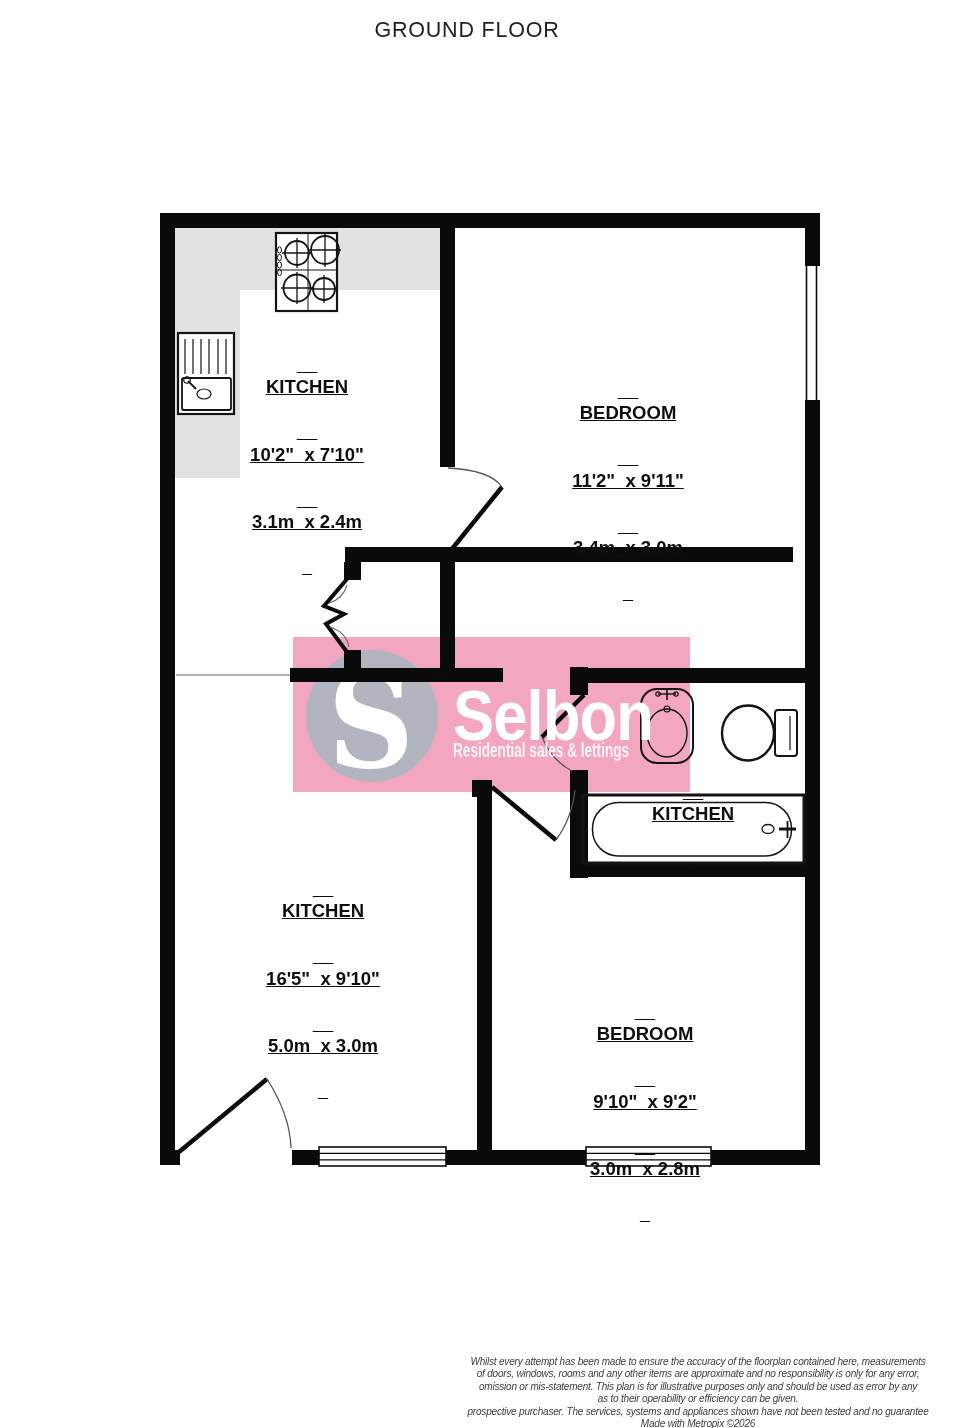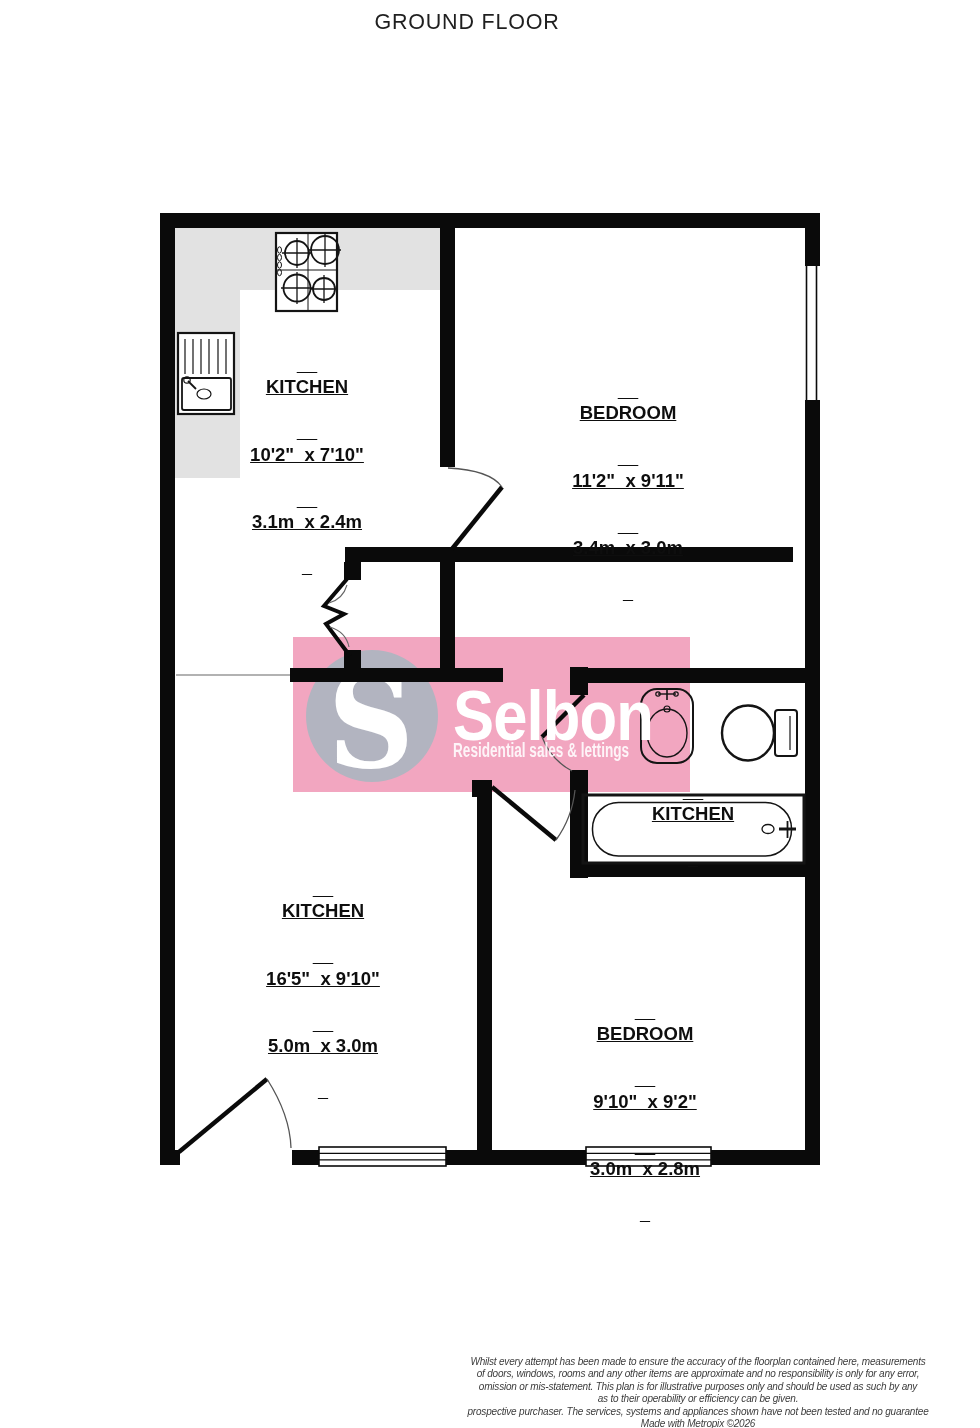--- a/index.html
+++ b/index.html
@@ -1,20 +1,20 @@
 <!DOCTYPE html>
 <html><head>
 <meta charset="utf-8">
 <style>
   html,body{margin:0;padding:0;background:#ffffff;}
   body{width:980px;height:1428px;position:relative;overflow:hidden;
        font-family:"Liberation Sans", sans-serif;}
   #stage{position:absolute;inset:0;width:980px;height:1428px;}
 
-  .title{position:absolute;left:467px;top:10px;transform:translateX(-50%);
+  .title{position:absolute;left:467px;top:18px;transform:translateX(-50%);
          font-size:21.5px;letter-spacing:.8px;color:#1f1f1f;white-space:pre;text-align:center;}
 
   
   .wm-band{position:absolute;left:293px;top:637px;width:397px;height:155px;
            z-index:1;}
   .wm-circle{position:absolute;left:306px;top:650px;width:132px;height:132px;
              border-radius:50%;z-index:2;}
   .wm-initial{position:absolute;left:371px;top:722px;z-index:3;color:#fff;
               font-family:"DejaVu Serif", serif;font-weight:bold;font-size:130px;
               line-height:0;transform:translate(-50%,0) scaleX(.92);}
@@ -185,19 +185,19 @@
   </div>
   <div class="room-label" style="left:645px;top:978px">
     <div>BEDROOM</div>
     <div>9'10"  x 9'2"</div>
     <div>3.0m  x 2.8m</div>
   </div>
 
   <div class="footer">
     <div>Whilst every attempt has been made to ensure the accuracy of the floorplan contained here, measurements</div>
     <div>of doors, windows, rooms and any other items are approximate and no responsibility is only for any error,</div>
-    <div>omission or mis-statement. This plan is for illustrative purposes only and should be used as such by any</div>
+    <div>omission or mis-statement. This plan is for illustrative purposes only and should be used as error by any</div>
     <div>as to their operability or efficiency can be given.</div>
     <div>prospective purchaser. The services, systems and appliances shown have not been tested and no guarantee</div>
     <div>Made with Metropix ©2026</div>
   </div>
 
 </div>
 
 </body></html>

